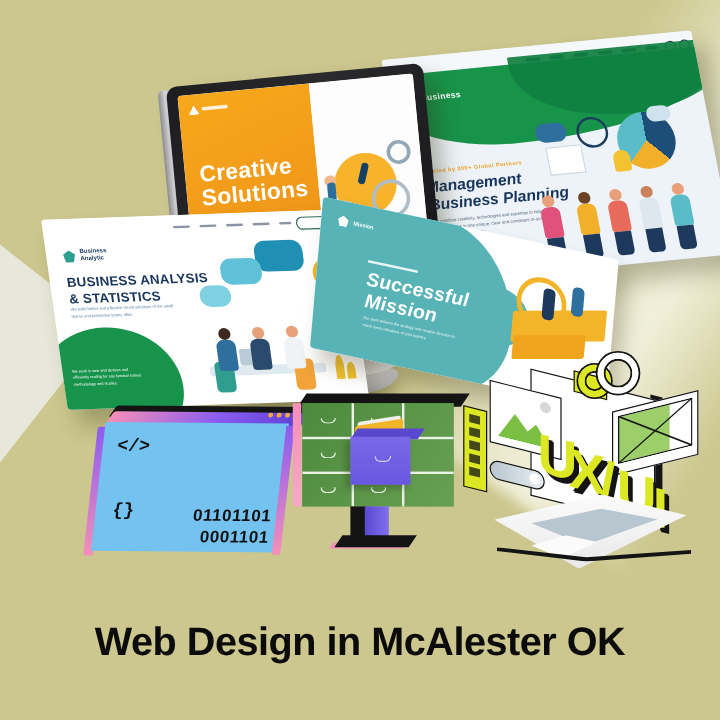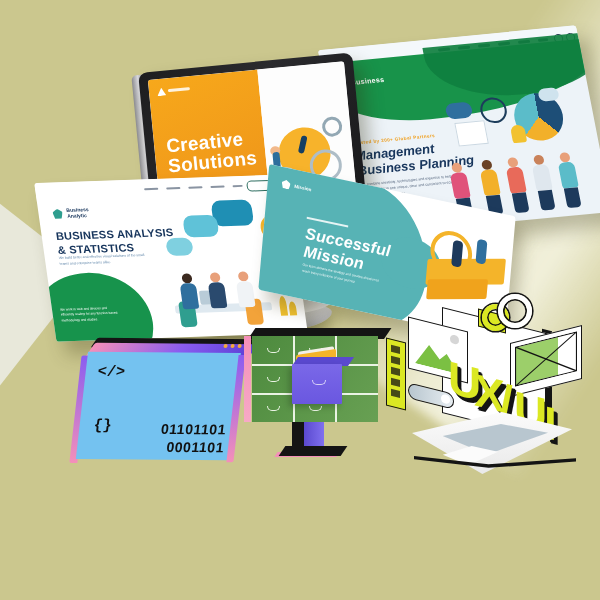--- a/index.html
+++ b/index.html
@@ -546,14 +546,15 @@
       <span class="ltr ux-u2">U</span>
       <span class="ltr ux-i">I</span>
     </div>
 
     <div class="lp-base2"></div>
     <div class="lp-kb"></div>
     <div class="lp-track"></div>
     <div class="lp-edge"></div>
   </div>
 
+  <div id="title">Web Design in McAlester OK</div>
 
 </div>
 
 </body></html>

